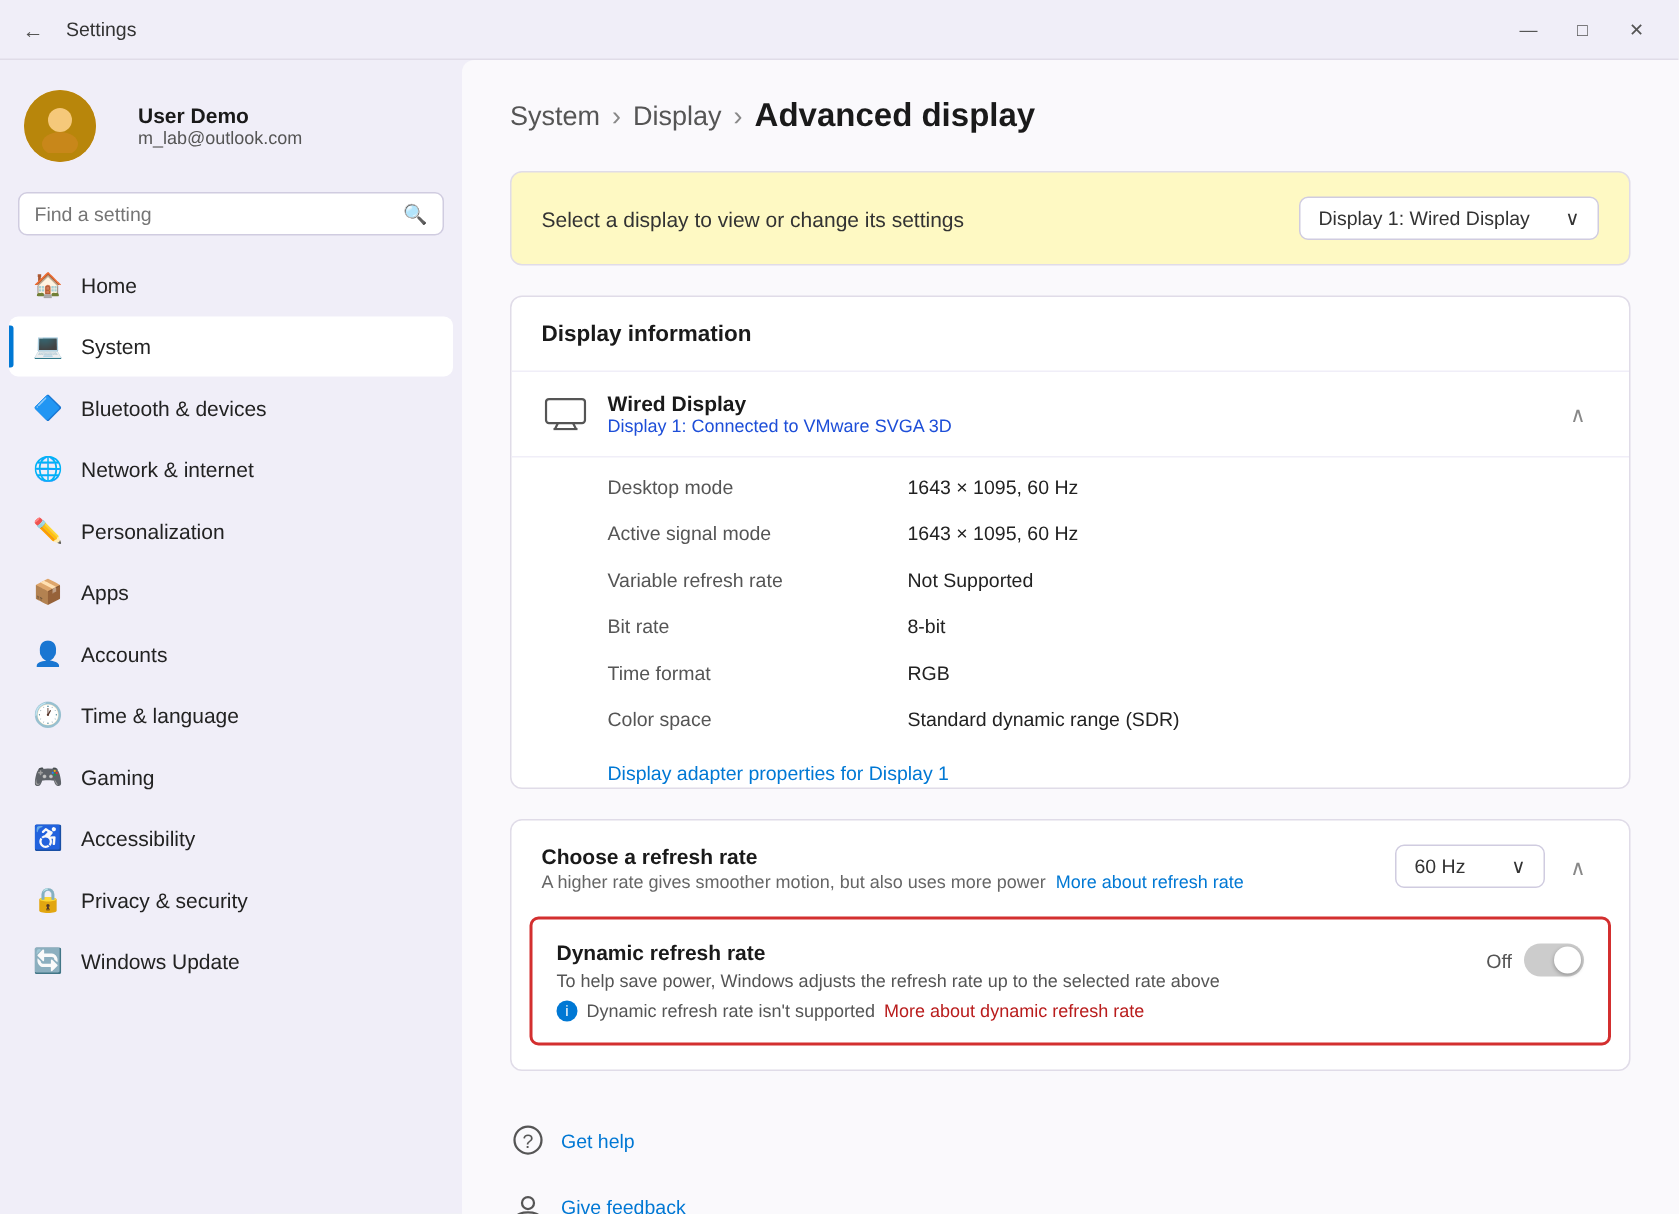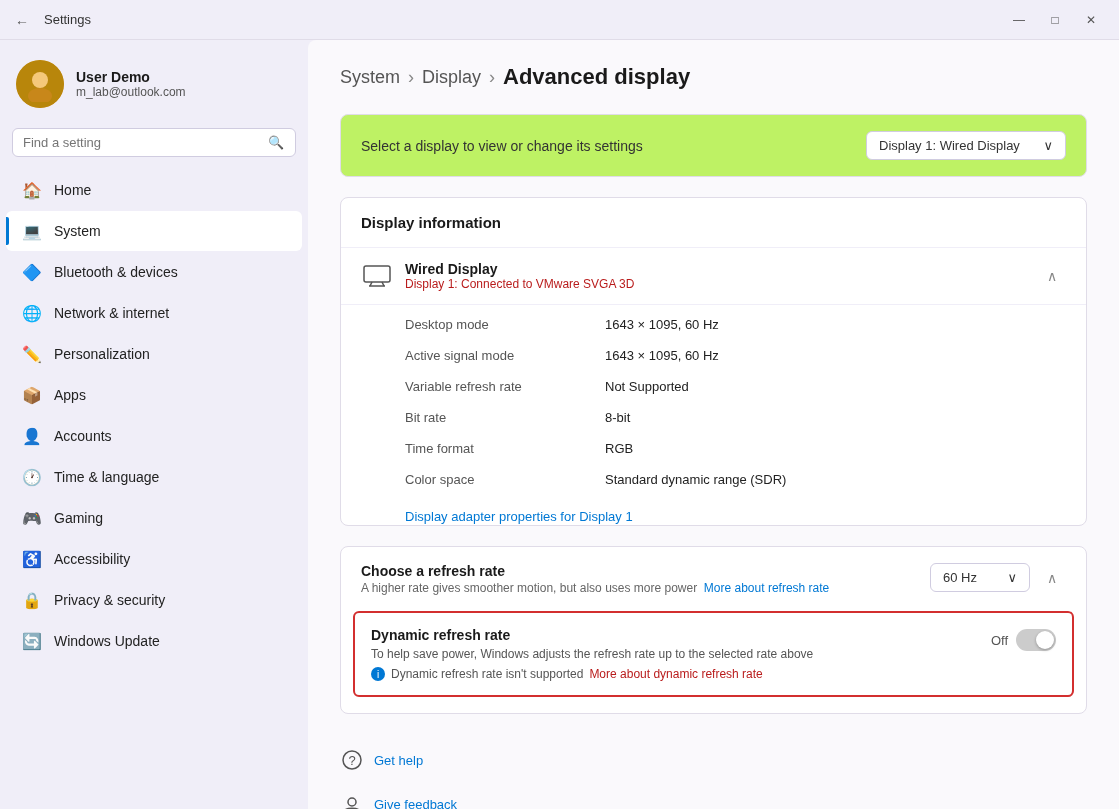--- a/index.html
+++ b/index.html
@@ -61,21 +61,21 @@
       background: #f0eef8;
       flex-shrink: 0;
       display: flex;
       flex-direction: column;
       padding: 8px 0;
       overflow-y: auto;
     }
     .user-profile {
       display: flex;
       align-items: center;
-      gap: 12px;
+      gap: 28px;
       padding: 12px 16px 20px 16px;
     }
     .avatar {
       width: 48px;
       height: 48px;
       border-radius: 50%;
       background: linear-gradient(135deg, #d4a847, #c8871a);
       display: flex;
       align-items: center;
       justify-content: center;
@@ -170,21 +170,21 @@
       font-size: 18px;
       color: #555;
       cursor: pointer;
     }
     .breadcrumb-sep { font-size: 18px; color: #888; }
     .breadcrumb-current { font-size: 22px; font-weight: 700; color: #1a1a1a; }
     .display-selector-bar {
       display: flex;
       align-items: center;
       justify-content: space-between;
-      background: #bef264;
+      background: #fef9c3;
       border: 1px solid #e0dce8;
       border-radius: 8px;
       padding: 16px 20px;
       margin-bottom: 20px;
     }
     .display-selector-label { font-size: 14px; color: #333; }
     .display-dropdown {
       display: flex;
       align-items: flex-start;
       gap: 8px;
@@ -221,21 +221,21 @@
     .monitor-icon {
       width: 32px;
       height: 32px;
       display: flex;
       align-items: center;
       justify-content: center;
       color: #555;
       font-size: 20px;
     }
     .display-name { font-size: 14px; font-weight: 600; color: #1a1a1a; }
-    .display-sub { font-size: 12px; color: #b91c1c; }
+    .display-sub { font-size: 12px; color: #1d4ed8; }
     .chevron-btn {
       color: #888;
       font-size: 14px;
       cursor: pointer;
       width: 28px;
       height: 28px;
       display: flex;
       align-items: center;
       justify-content: center;
       border-radius: 4px;

